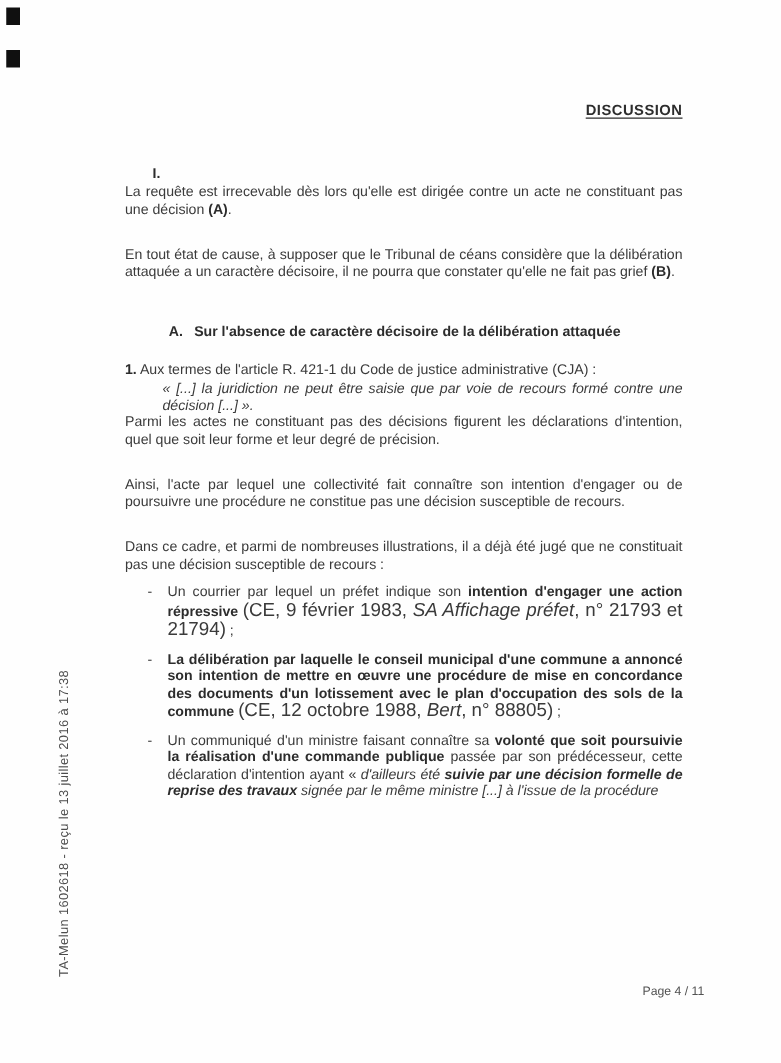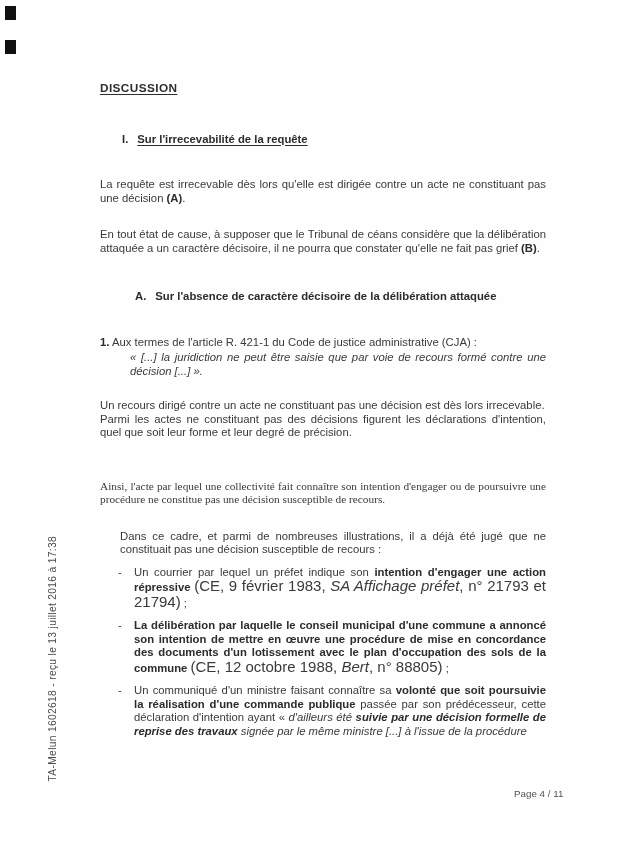--- a/index.html
+++ b/index.html
@@ -35,37 +35,37 @@
   .content {
     position: absolute;
     left: 100px; top: 82px;
     width: 446px;
     font-size: 11.3px;
     line-height: 13.5px;
     text-align: justify;
   }
 
   .doc-title {
-    text-align: left;
+    text-align: right;
     font-weight: bold;
     font-size: 11.8px;
     letter-spacing: 0.4px;
     color: #2d2d2d;
   }
   .doc-title span { text-decoration: underline; text-underline-offset: 2px; }
 
   .para { margin: 0; }
   .intro        { margin-top: 25px; }
-  .p-irrec      { margin-top: 32px; }
+  .p-irrec      { margin-top: 2px; }
   .p-trib       { margin-top: 23px; }
-  .p-aux        { margin-top: 32px; }
+  .p-aux        { margin-top: 16px; }
   .p-rec        { margin-top: 21px; }
   .p-parmi      { }
-  .p-ainsi      { margin-top: 40px; font-family: Liberation Serif, serif; }
-  .p-cadre      { margin-top: 23px; margin-left: 20px; }
+  .p-ainsi      { margin-top: 23px; }
+  .p-cadre      { margin-top: 23px; }
 
   .heading {
     font-weight: bold;
     color: #2c2c2c;
     text-align: left;
     display: flex;
   }
   .heading .num { flex: none; margin-right: 9px; }
   .h-one { margin-top: 37px; margin-left: 22px; }
   .h-one .ttl { text-decoration: underline; text-underline-offset: 2px; }
@@ -105,37 +105,35 @@
 
   <div class="content">
 
     <div class="doc-title">
       <span>DISCUSSION</span>
     </div>
 
 
     <div class="heading h-one">
       <span class="num">I.</span>
-      <span class="ttl">Sur l'irrecevabilité de la requête</span>
     </div>
 
     <p class="para p-irrec"><span>La requête est irrecevable dès lors qu'elle est dirigée contre un acte ne constituant pas une décision </span><span class="b">(A)</span><span>.</span></p>
 
     <p class="para p-trib"><span>En tout état de cause, à supposer que le Tribunal de céans considère que la délibération attaquée a un caractère décisoire, il ne pourra que constater qu'elle ne fait pas grief </span><span class="b">(B)</span><span>.</span></p>
 
     <div class="heading h-a">
       <span class="num">A.</span>
       <span class="ttl">Sur l'absence de caractère décisoire de la délibération attaquée</span>
     </div>
 
     <p class="para p-aux"><span class="b">1.</span><span> Aux termes de l'article R. 421-1 du Code de justice administrative (CJA) :</span></p>
 
     <p class="para quote"><span class="i">« [...] la juridiction ne peut être saisie que par voie de recours formé contre une décision [...] ».</span></p>
 
-    <p class="para p-rec"><span>Un recours dirigé contre un acte ne constituant pas une décision est dès lors irrecevable.</span></p>
 
     <p class="para p-parmi"><span>Parmi les actes ne constituant pas des décisions figurent les déclarations d'intention, quel que soit leur forme et leur degré de précision.</span></p>
 
     <p class="para p-ainsi"><span>Ainsi, l'acte par lequel une collectivité fait connaître son intention d'engager ou de poursuivre une procédure ne constitue pas une décision susceptible de recours.</span></p>
 
     <p class="para p-cadre"><span>Dans ce cadre, et parmi de nombreuses illustrations, il a déjà été jugé que ne constituait pas une décision susceptible de recours :</span></p>
 
     <div class="bullets">
       <div class="bullet">
         <span class="dash">-</span>

